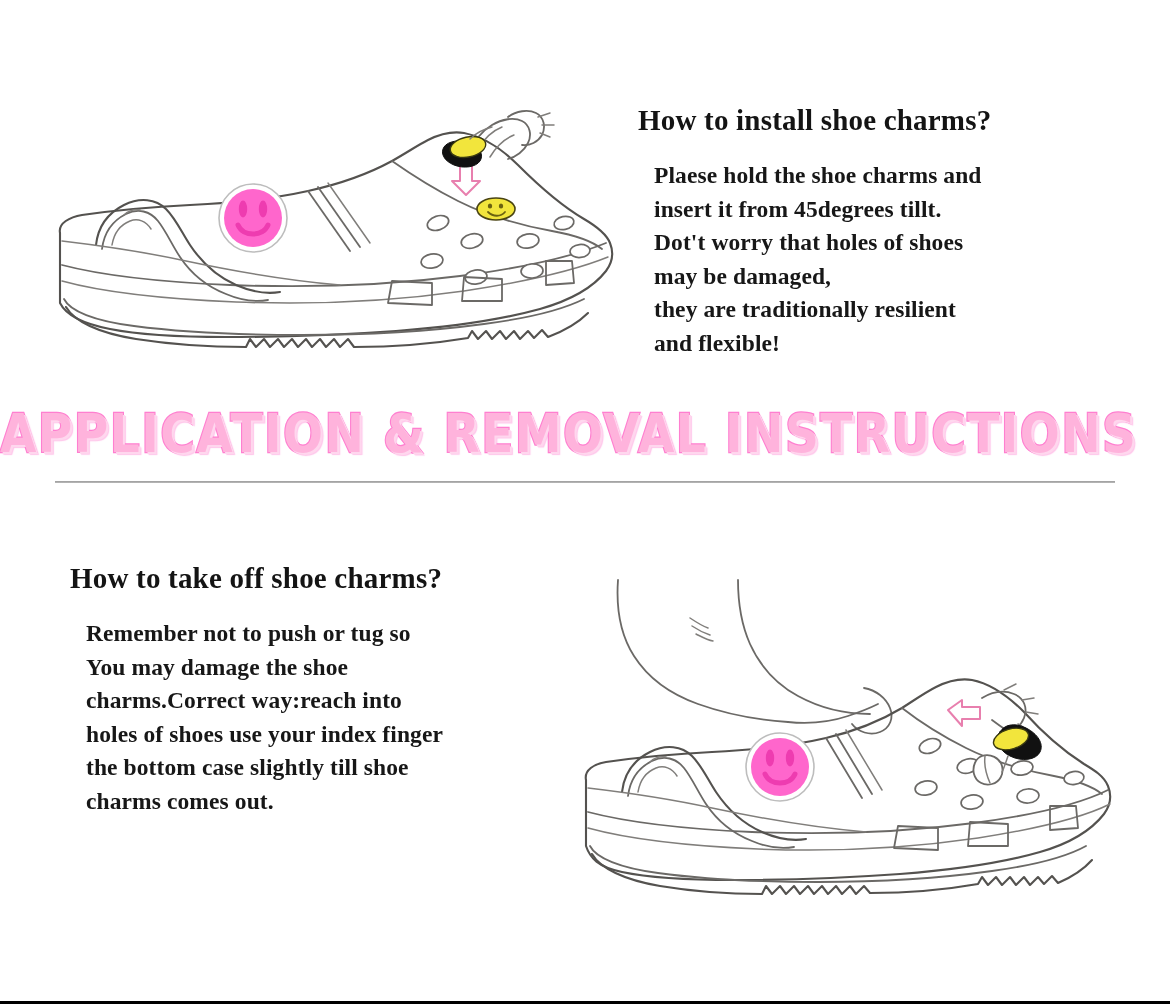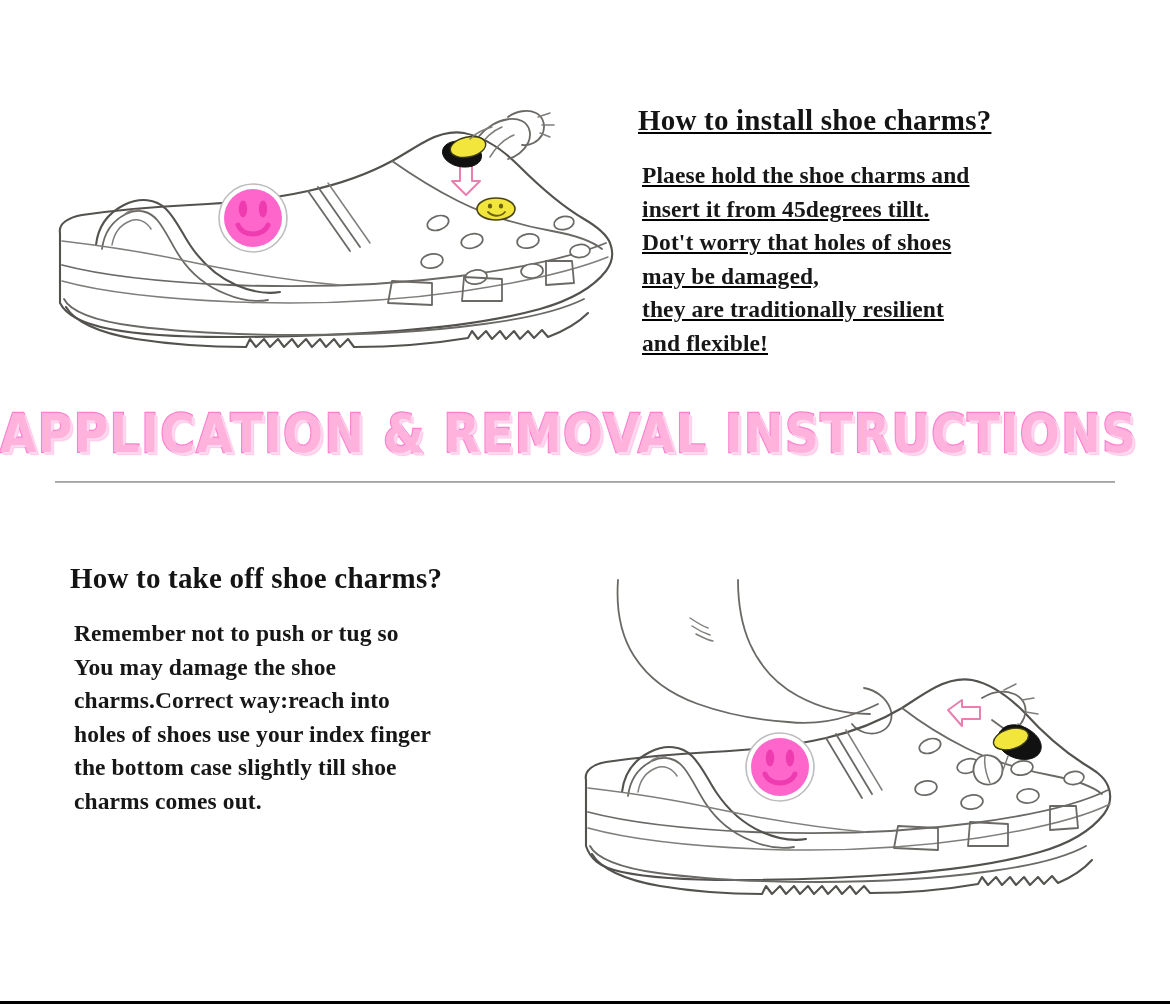--- a/index.html
+++ b/index.html
@@ -29,40 +29,39 @@
   }
   #install-illustration {
     position: absolute;
     left: 40px; top: 95px;
     width: 590px; height: 270px;
   }
   #install-text {
     position: absolute;
     left: 638px; top: 104px;
     width: 480px;
-    text-decoration: underline;
   }
 
   
   .section-heading {
     font-family: "Liberation Serif", serif;
     font-weight: bold;
     font-size: 29px;
     color: #141414;
     letter-spacing: 0.2px;
     margin: 0 0 22px 0;
     white-space: nowrap;
   }
   .body-copy {
     font-family: "Liberation Serif", serif;
     font-weight: bold;
     font-size: 23.5px;
     line-height: 33.5px;
     color: #171717;
-    margin: 4px;
+    margin: 16px;
     letter-spacing: 0.1px;
   }
   .body-copy .ln { display: block; }
 
   
   #banner-wrap {
     position: absolute;
     left: 0; top: 403px;
     width: 1170px;
     height: 62px;

